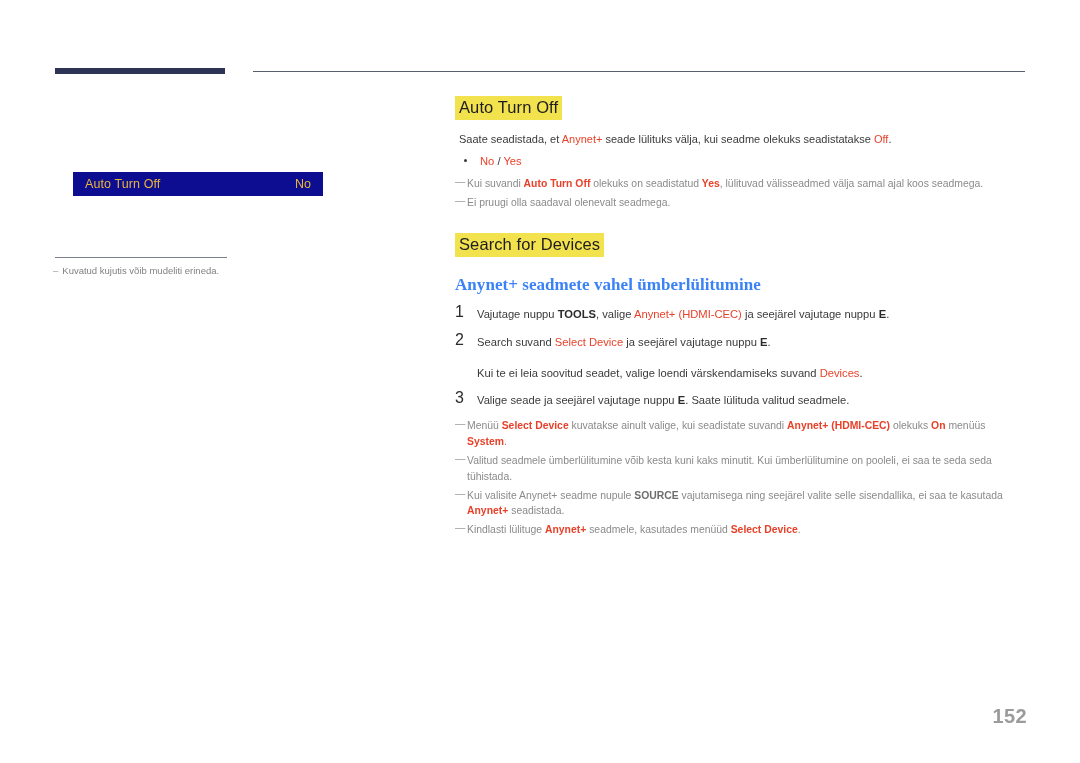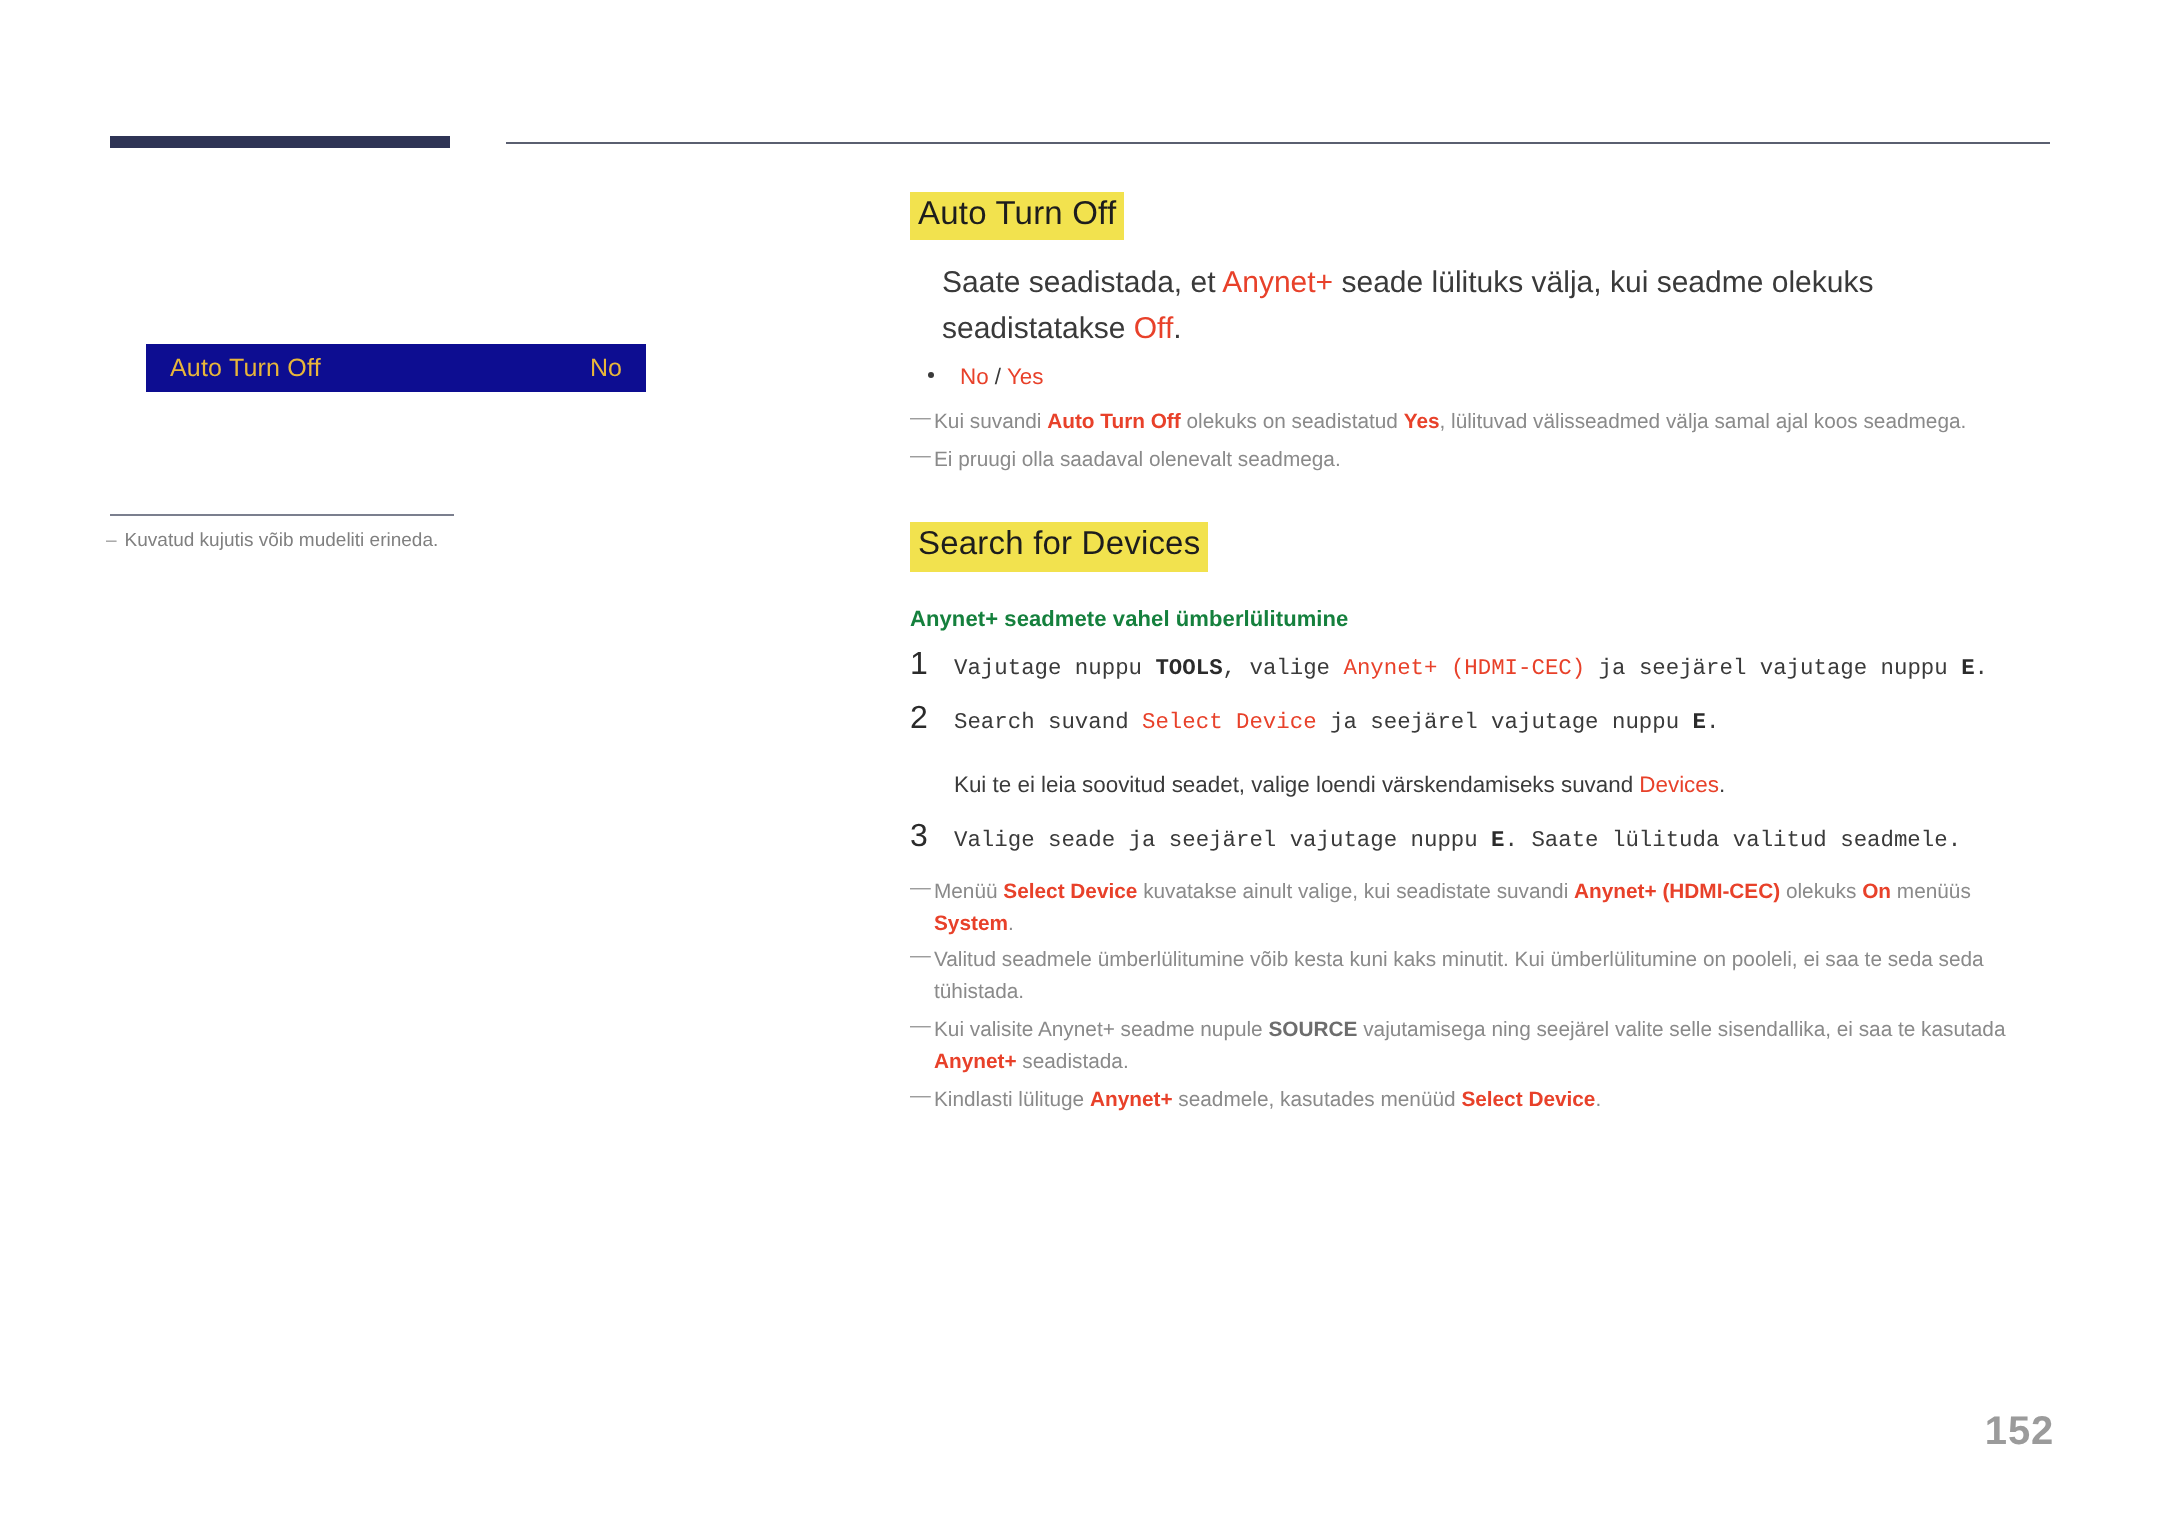--- a/index.html
+++ b/index.html
@@ -109,24 +109,24 @@
     font-size: 16.5px;
     font-weight: 400;
     color: #1d1d1d;
     background: #f2e24e;
     padding: 2px 4px 3px 4px;
     line-height: 1.18;
     letter-spacing: 0.1px;
   }
 
   .para {
-    font-size: 15px;
+    font-size: 11px;
     color: #3a3a3a;
     line-height: 1.5;
-    margin: 11px 0 0 16px;
+    margin: 11px 0 0 4px;
   }
 
   .bullet-line {
     display: flex;
     align-items: baseline;
     margin: 7px 0 0 0;
     font-size: 11.2px;
   }
   .bullet-dot {
     display: inline-block;
@@ -155,25 +155,26 @@
     width: 9px;
     color: #9b9b9b;
     font-size: 10.4px;
     line-height: 1;
     margin-right: 3px;
     margin-top: 1px;
   }
   .note-body { flex: 1; }
 
   .subhead {
-    font-size: 11px;
+    font-size: 17px;
     font-weight: 700;
-    color: #15803d;
+    color: #3b82f6;
     margin: 18px 0 0 0;
     letter-spacing: 0.05px;
+    font-family: Liberation Serif, serif;
   }
 
   .steps { margin-top: 6px; }
   .step {
     display: flex;
     align-items: flex-start;
     margin-top: 9px;
   }
   .step-num {
     flex: none;
@@ -182,21 +183,20 @@
     color: #2b2b2b;
     line-height: 1.05;
     font-weight: 400;
   }
   .step-body {
     flex: 1;
     font-size: 11.2px;
     color: #3a3a3a;
     line-height: 1.5;
     padding-top: 2px;
-    font-family: Liberation Mono, monospace;
   }
   .substep {
     margin: 14px 0 0 22px;
     font-size: 11.2px;
     color: #3a3a3a;
     line-height: 1.5;
   }
 
   .accent { color: #e8412a; }
   .accent-b { color: #e8412a; font-weight: 700; }

